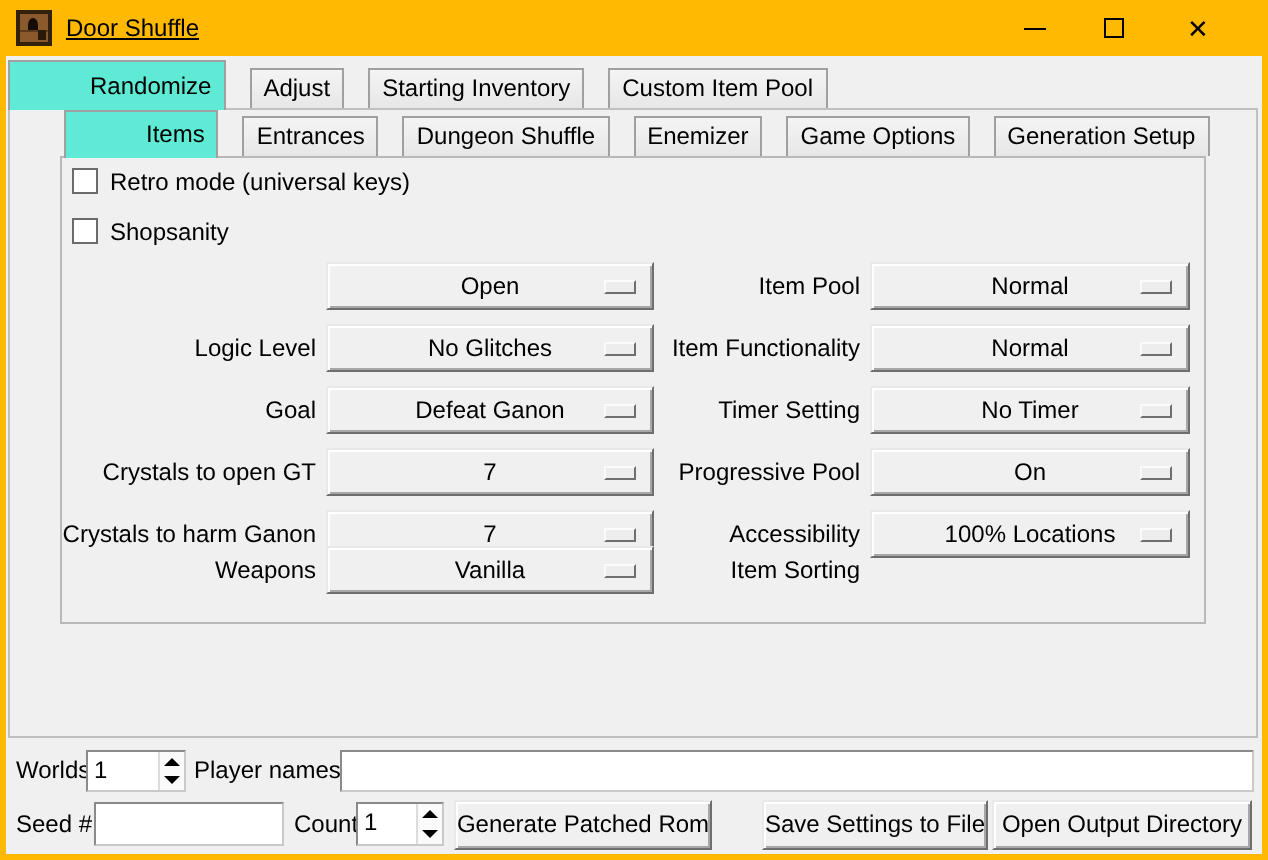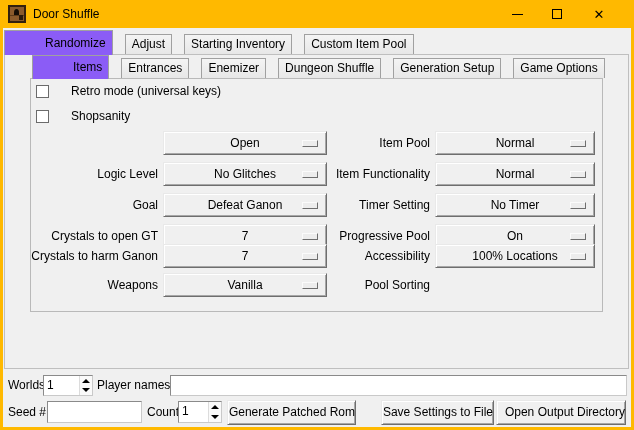--- a/index.html
+++ b/index.html
@@ -19,21 +19,21 @@
   .app-icon {
     position:absolute; left:8px; top:5px; width:18px; height:18px;
     background:#8a5a2c; border:2px solid #33200d;
   }
   .app-icon .keyhole {
     position:absolute; left:4px; top:2px; width:5px; height:7px;
     background:#140c05; border-radius:50% 50% 0 0;
   }
   .app-icon .plank { position:absolute; left:0; top:8px; width:14px; height:1px; background:#5d3a18; }
   .app-icon .mark { position:absolute; right:1px; bottom:1px; width:4px; height:5px; background:#2a1a0a; }
-  .win-title { position:absolute; left:33px; top:0; height:32px; line-height:28px; font-size:12px; color:#000; }
+  .win-title { position:absolute; left:33px; top:0; height:32px; line-height:28px; font-size:12px; color:#000;text-decoration:underline; }
   .cap-btn { position:absolute; top:0; height:28px; display:flex; align-items:center; justify-content:center; }
   .glyph-min { width:11px; height:1px; background:#000; }
   .glyph-max { width:10px; height:10px; border:1px solid #000; }
   .glyph-close { font-size:13px; line-height:13px; color:#000; }
 
   
   .panel { position:absolute; left:3px; top:28px; width:628px; height:399px; background:#f0f0f0; }
 
   .pane { position:absolute; background:#f0f0f0; border:1px solid #bfbfbf; }
 
@@ -41,26 +41,26 @@
   .tabrow { position:absolute; display:flex; align-items:flex-end; }
   .tab {
     height:20px; line-height:19px; padding:0 6px;
     background:linear-gradient(#f4f4f4,#e7e7e7);
     border:1px solid #a0a0a0; border-bottom:none;
     margin-right:0px; white-space:nowrap; cursor:default;
   }
   .tab + .tab { border-left:1px solid #a0a0a0; margin-left:12px; }
   .tab.selected {
     height:25px; line-height:24px;
-    background:#8b5cf6; position:relative; z-index:6; margin-bottom:-1px;padding-left:40px;
+    background:#5eead4; position:relative; z-index:6; margin-bottom:-1px;padding-left:40px;
   }
   .tabrow-inner .tab.selected { height:24px; line-height:23px; }
 
   
-  .checkrow { position:absolute; display:flex; align-items:flex-end; height:14px;gap:16px; }
+  .checkrow { position:absolute; display:flex; align-items:flex-start; height:14px; }
   .cb { width:13px; height:13px; background:#fff; border:1px solid #6b6b6b; display:inline-block; }
   .cb-label { margin-left:6px; line-height:14px; }
 
   
   .flabel { position:absolute; height:24px; line-height:24px; text-align:right; white-space:nowrap; }
   .flabel-left  { left:25px;  width:133px; }
   .flabel-right { left:330px; width:100px; }
 
   .dropdown {
     position:absolute; height:24px;
@@ -69,21 +69,21 @@
     box-shadow: inset 1px 1px 0 #ffffff, inset -1px -1px 0 #a7a7a7;
     text-align:center; line-height:22px; cursor:default;
   }
   .dd-left  { left:163px; width:164px; }
   .dd-right { left:435px; width:160px; }
   .dd-ind {
     position:absolute; right:8px; top:8px; width:16px; height:7px;
     background:#ededed;
     border:1px solid; border-color:#fbfbfb #6f6f6f #6f6f6f #fbfbfb;
   }
-  .r0{top:131px}.r1{top:162px}.r2{top:193px}.r3{top:224px}.r4{top:244px}.r5{top:273px}
+  .r0{top:131px}.r1{top:162px}.r2{top:193px}.r3{top:224px}.r4{top:255px}.r5{top:273px}
 
   
   .blabel { position:absolute; white-space:nowrap; }
   .entry {
     position:absolute; background:#fff;
     border:1px solid; border-color:#8a8a8a #c9c9c9 #c9c9c9 #8a8a8a;
     font-family:inherit; font-size:12px; padding:0 3px; outline:none;
   }
   .spinbox {
     position:absolute; background:#fff;
@@ -94,21 +94,21 @@
   .spin-arrows { width:13px; display:flex; flex-direction:column; border-left:1px solid #dcdcdc; background:#fafafa; }
   .spin-up, .spin-down { flex:1; display:flex; align-items:center; justify-content:center; cursor:default; }
   .spin-up::after   { content:""; border-left:4px solid transparent; border-right:4px solid transparent; border-bottom:4px solid #000; }
   .spin-down::after { content:""; border-left:4px solid transparent; border-right:4px solid transparent; border-top:4px solid #000; }
 
   .btn {
     position:absolute; height:25px;
     background:#f0f0f0;
     border:1px solid; border-color:#e9e9e9 #6e6e6e #6e6e6e #e9e9e9;
     box-shadow: inset 1px 1px 0 #ffffff, inset -1px -1px 0 #a7a7a7;
-    text-align:right; line-height:23px; white-space:nowrap; cursor:default;
+    text-align:center; line-height:23px; white-space:nowrap; cursor:default;
   }
 </style>
 </head>
 <body>
 
 <div id="window">
 
   <div class="titlebar">
     <div class="app-icon">
       <div class="keyhole"></div>
@@ -136,24 +136,24 @@
     <div class="tab">Adjust</div>
     <div class="tab">Starting Inventory</div>
     <div class="tab">Custom Item Pool</div>
   </div>
 
   <div class="pane" style="left:30px; top:78px; width:573px; height:234px; border-color:#b9b9b9;"></div>
 
   <div class="tabrow tabrow-inner" style="left:32px; top:55px; height:23px;">
     <div class="tab selected">Items</div>
     <div class="tab">Entrances</div>
+    <div class="tab">Dungeon Shuffle</div>
     <div class="tab">Enemizer</div>
-    <div class="tab">Dungeon Shuffle</div>
+    <div class="tab">Game Options</div>
     <div class="tab">Generation Setup</div>
-    <div class="tab">Game Options</div>
   </div>
 
   <div class="checkrow" style="left:36px; top:84px;">
     <span class="cb"></span>
     <span class="cb-label">Retro mode (universal keys)</span>
   </div>
   <div class="checkrow" style="left:36px; top:109px;">
     <span class="cb"></span>
     <span class="cb-label">Shopsanity</span>
   </div>
@@ -206,21 +206,21 @@
   <div class="flabel flabel-right r3">Progressive Pool</div>
   <div class="dropdown dd-right r3">
     <span>On</span>
     <span class="dd-ind"></span>
   </div>
   <div class="flabel flabel-right r4">Accessibility</div>
   <div class="dropdown dd-right r4">
     <span>100% Locations</span>
     <span class="dd-ind"></span>
   </div>
-  <div class="flabel flabel-right r5">Pool Sorting</div>
+  <div class="flabel flabel-right r5">Item Sorting</div>
 
   <div class="blabel" style="left:8px; top:375px; line-height:21px;">Worlds</div>
   <div class="spinbox" style="left:43px; top:375px; width:50px; height:21px;">
     <span class="spin-val">1</span>
     <span class="spin-arrows">
       <span class="spin-up"></span>
       <span class="spin-down"></span>
     </span>
   </div>
   <div class="blabel" style="left:97px; top:375px; line-height:21px;">Player names</div>

